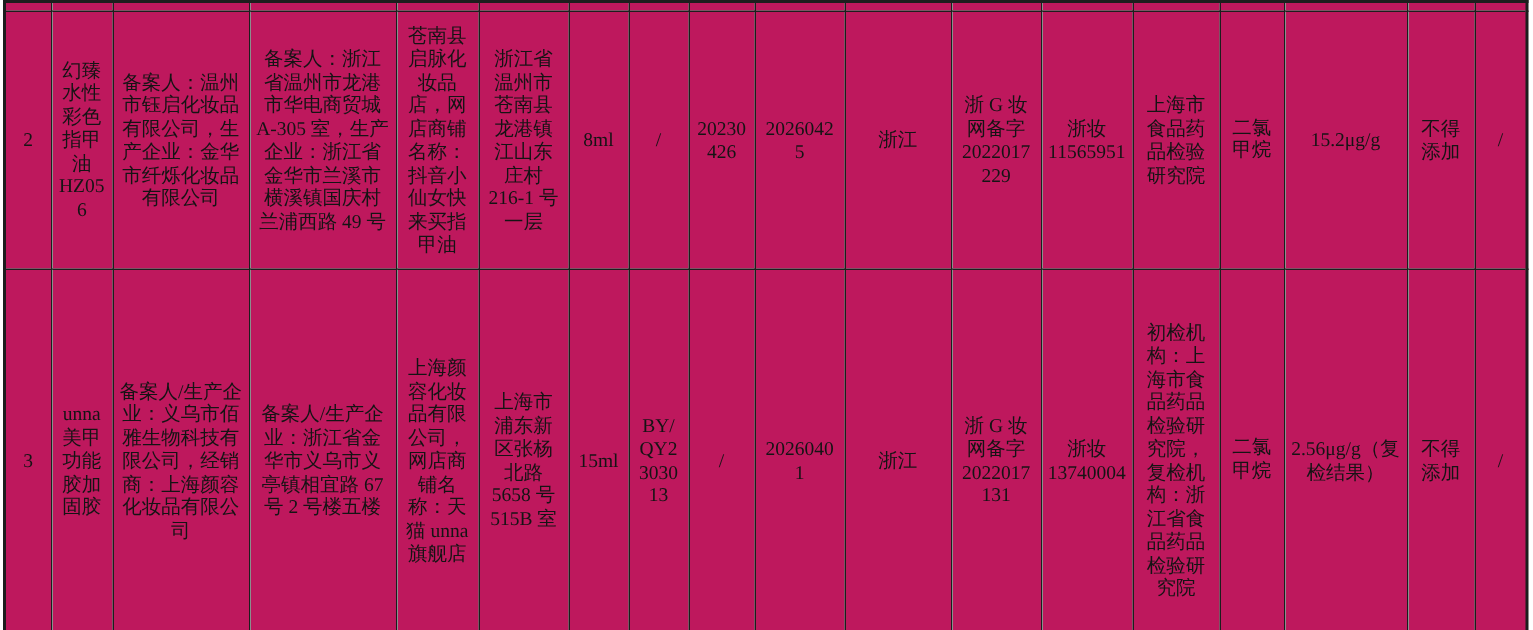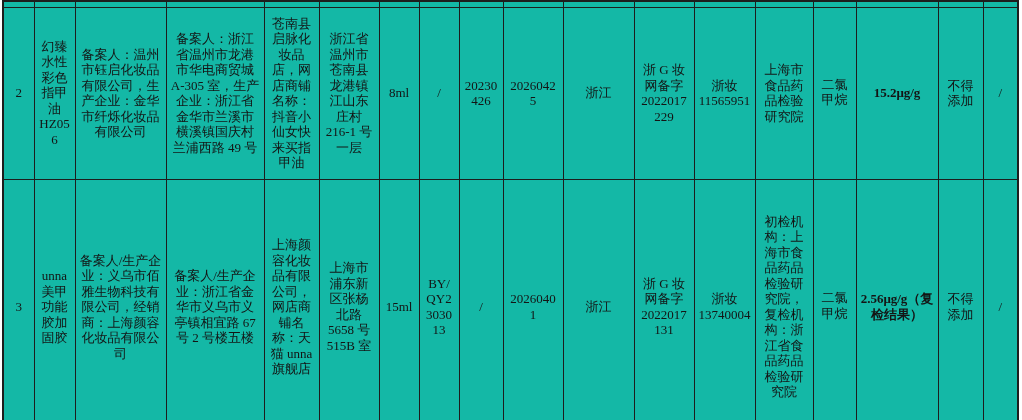--- a/index.html
+++ b/index.html
@@ -12,21 +12,21 @@
   }
   table.doc-table {
     border-collapse: collapse;
     table-layout: fixed;
     margin-left: 2px;
     width: 1015px;
     border: 2px solid #1d1d1d;
   }
   table.doc-table td {
     border: 1px solid #1d1d1d;
-    background: #14b8a6;
+    background: #be185d;
     text-align: center;
     vertical-align: middle;
     font-size: 13px;
     line-height: 15.5px;
     overflow-wrap: break-word;
     word-wrap: break-word;
     overflow: hidden;
     padding: 0 4px;
   }
   tr.row-remnant td { height: 6px; padding: 0; }
@@ -42,21 +42,21 @@
   td.c6  { padding: 0 7px; }
   td.c7  { padding: 0 2px; margin-top: 16px; }
   td.c8  { padding: 0 6px; }
   td.c9  { padding: 0 6px; }
   td.c10 { padding: 0 3px; }
   td.c11 { padding: 0 4px; }
   td.c12 { padding: 0 5px; }
   td.c13 { padding: 0 3px; }
   td.c14 { padding: 0 4px; }
   td.c15 { padding: 0 4px; font-family: Liberation Mono, monospace; }
-  td.c16 { padding: 0 13px; font-weight: bold; }
+  td.c16 { padding: 0 13px; }
   td.c17 { padding: 0 4px; }
   td.c18 { padding: 0 2px; }
 </style>
 </head>
 <body>
 
 <table class="doc-table">
   <colgroup>
     <col style="width:31px">
       <col style="width:41px">

